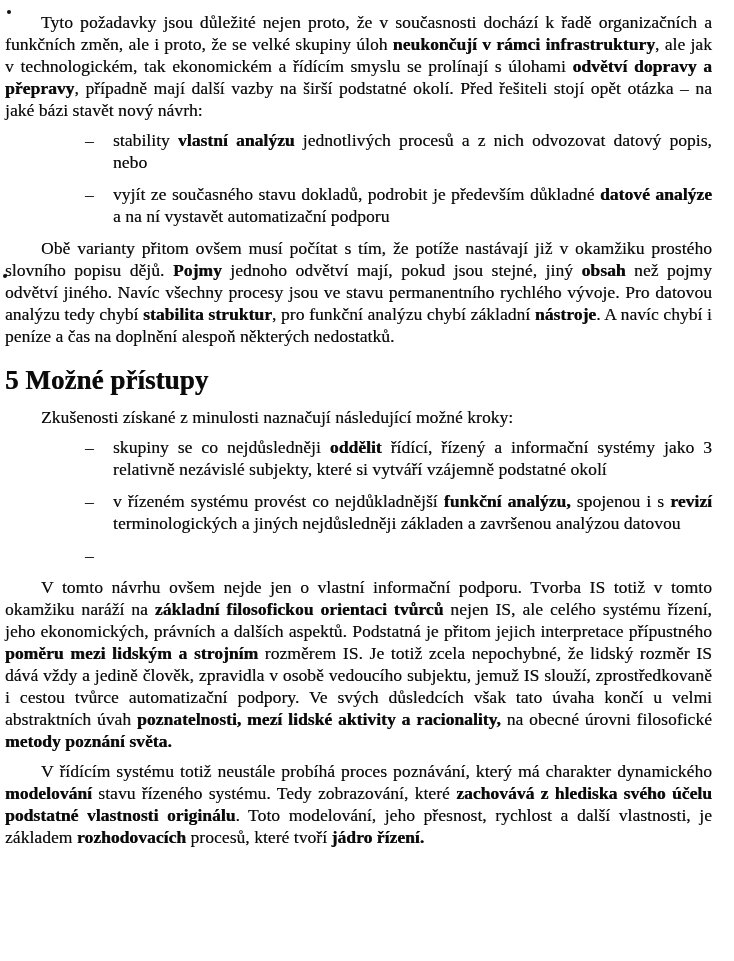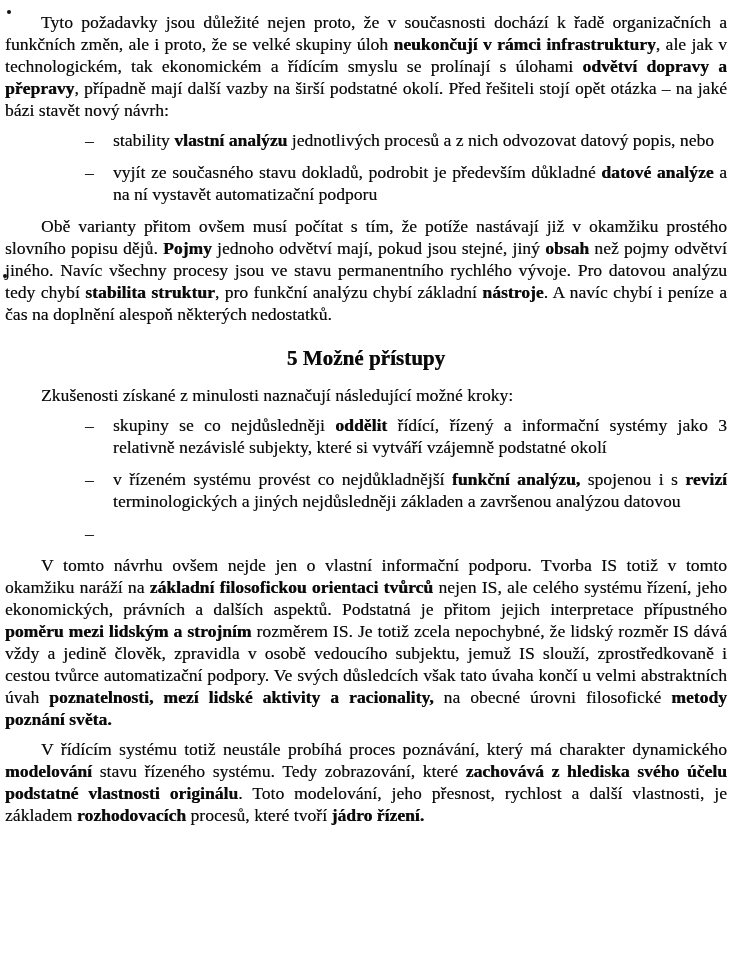--- a/index.html
+++ b/index.html
@@ -10,37 +10,37 @@
   body {
     width: 734px;
     height: 961px;
     overflow: hidden;
     position: relative;
     font-family: "Liberation Serif", "DejaVu Serif", serif;
     color: #0b0b0b;
   }
   .page {
     position: relative;
-    padding: 11px 7px 0 5px;
+    padding: 11px 22px 0 5px;
     font-size: 17.5px;
     line-height: 22px;
     text-align: justify;
     text-shadow: 0.3px 0 0 rgba(0,0,0,0.55);
     letter-spacing: 0.05px;
   }
   .para {
     margin: 0 0 8px 0;
   }
   .para.indent { text-indent: 36px; }
   .b { font-weight: 700; text-shadow: 0.4px 0 0 rgba(0,0,0,0.8); }
   .heading {
-    font-size: 21px;
+    font-size: 27px;
     font-weight: 700;
     margin: 22px 0 15px 0;
-    text-align: center;
+    text-align: left;
     text-shadow: 0.4px 0 0 rgba(0,0,0,0.8);
   }
   .bullets {
     margin: 2px 0 9px 0;
   }
   .bullet {
     display: flex;
     margin: 0 0 10px 0;
     padding-left: 80px;
   }

